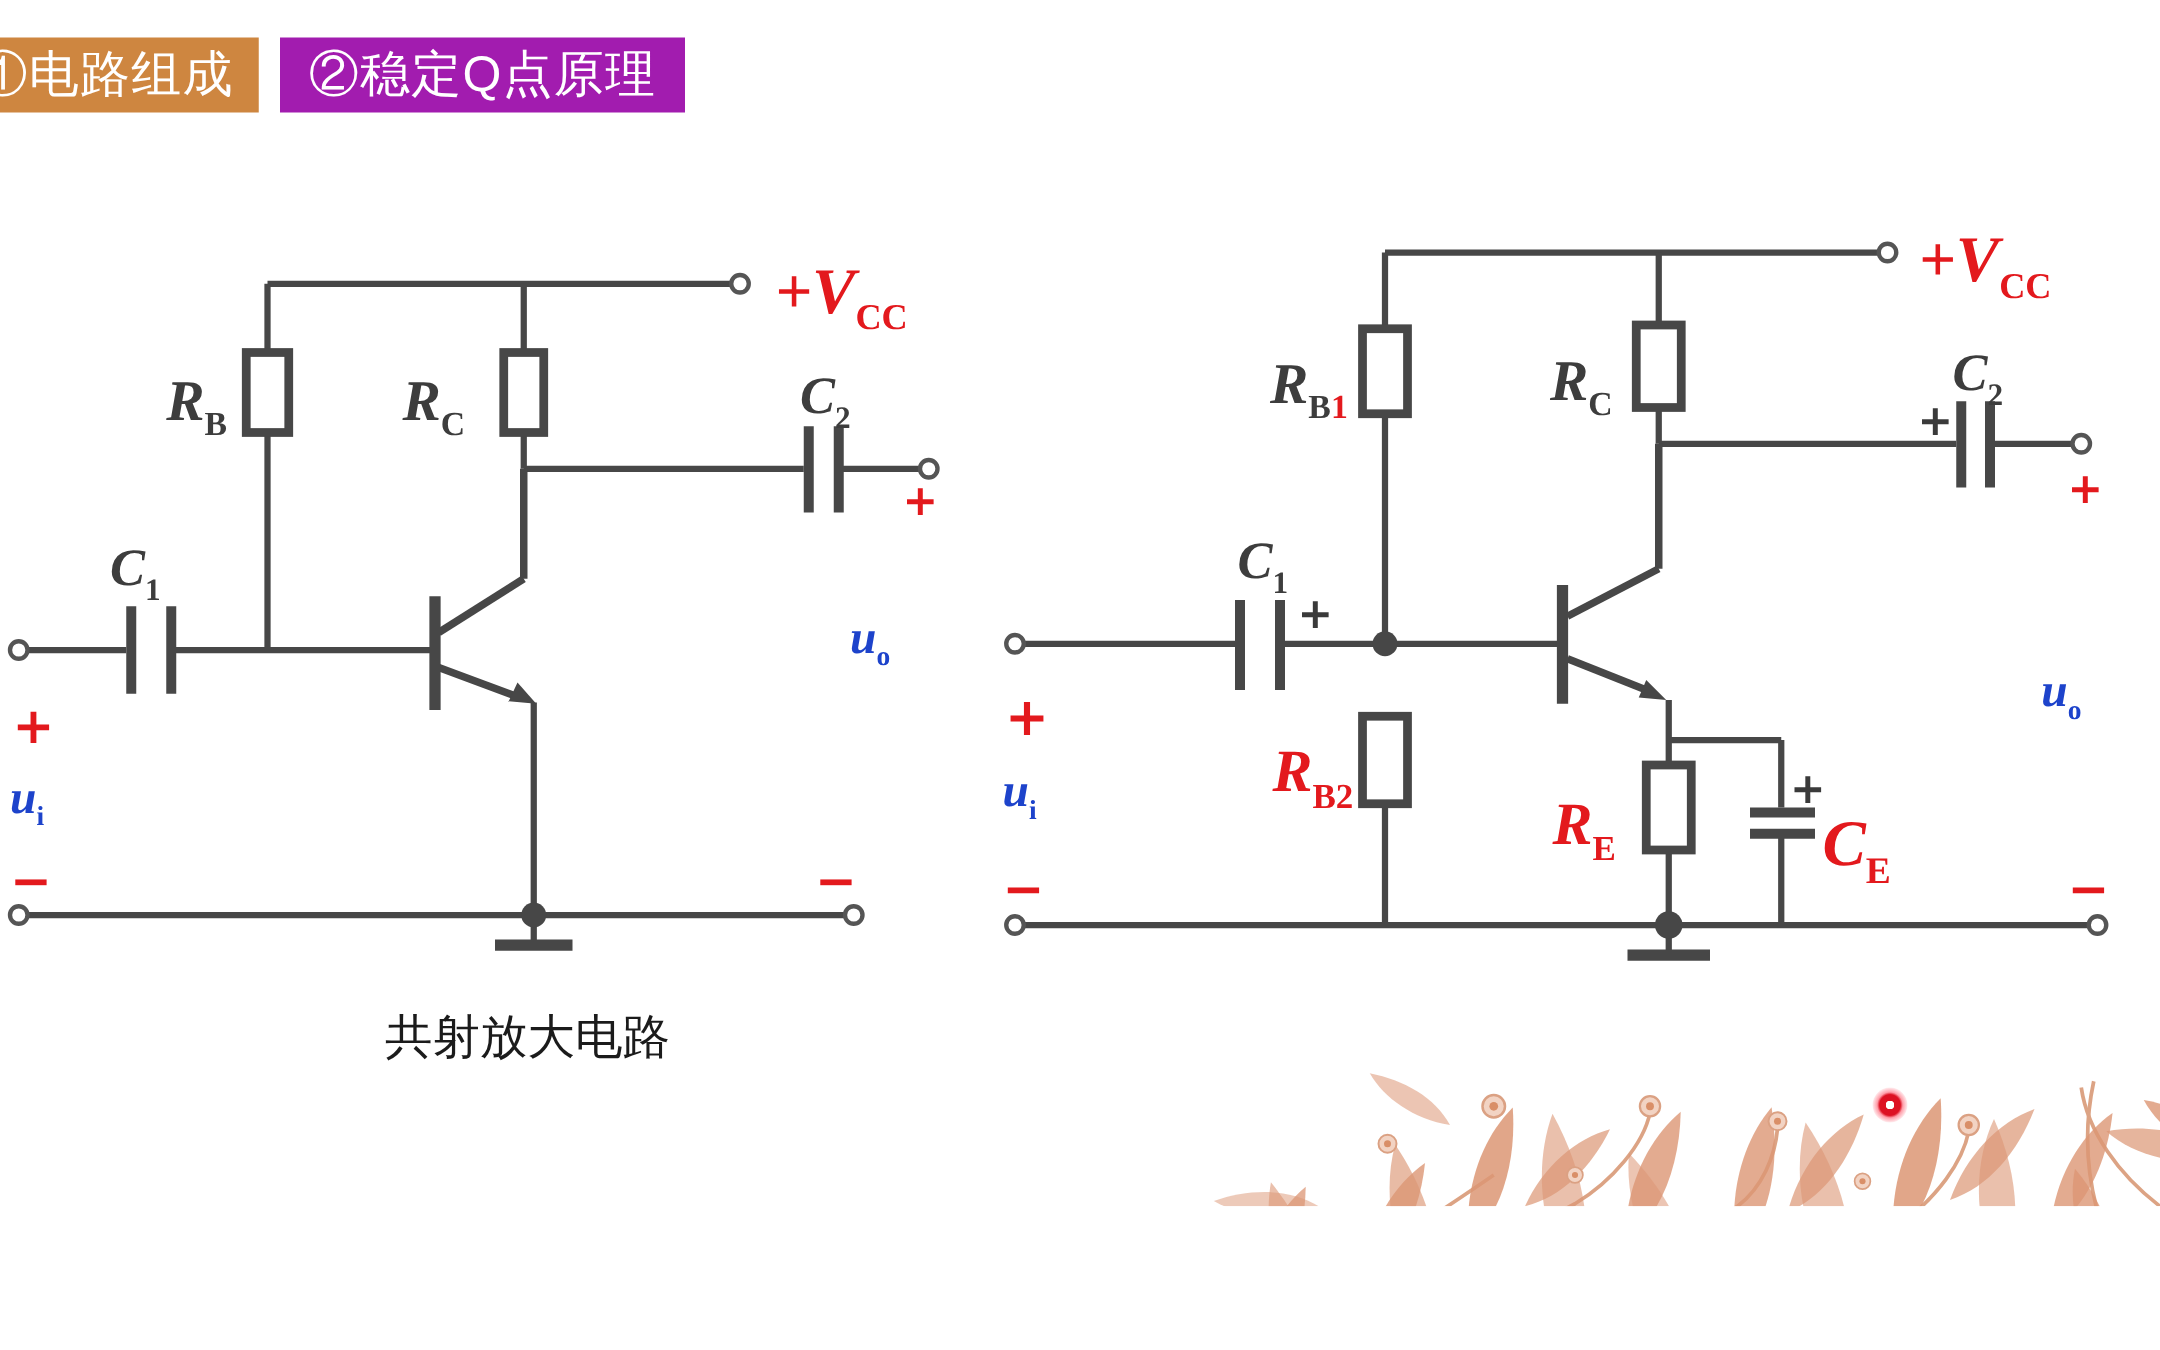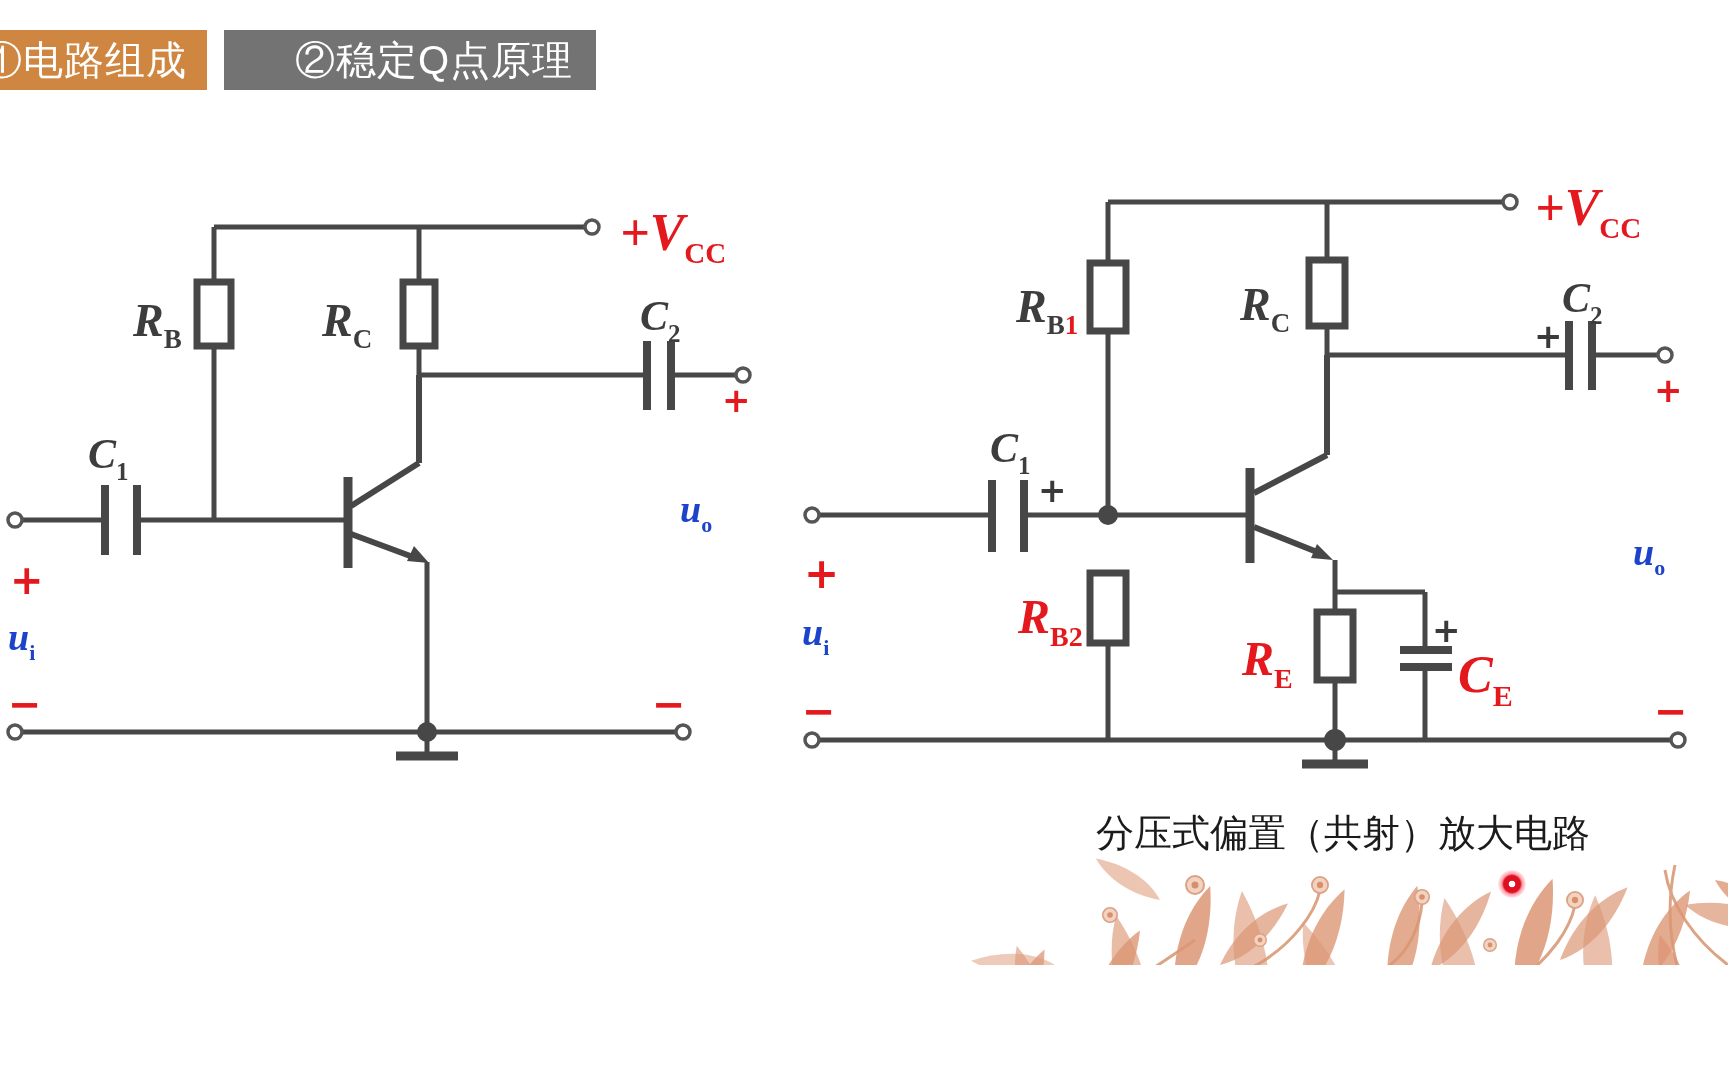--- a/index.html
+++ b/index.html
@@ -2,21 +2,21 @@
 <html><head>
 <meta charset="utf-8">
 <style>
   html,body{margin:0;padding:0;background:#ffffff;}
   .screen{position:relative;width:1728px;height:965px;background:#ffffff;overflow:hidden;
           font-family:"Liberation Sans",sans-serif;}
   
   .tab{position:absolute;top:30px;height:60px;line-height:60px;text-align:center;
        color:#ffffff;font-size:40px;letter-spacing:1px;white-space:nowrap;}
   .tab.active{background:#ce8640;}
-  .tab.inactive{background:#737373;padding-left:48px;}
+  .tab.inactive{background:#a21caf;}
   .tab1{left:-38px;width:245px;}
   .tab2{left:224px;width:324px;}
   .tab3{left:565px;width:282px;}
   
   .caption{position:absolute;color:#1b1b1b;font-size:38px;text-align:center;white-space:nowrap;}
   .cap-left{left:222px;top:804px;width:400px;}
   .cap-right{left:1013px;top:808px;width:660px;}
   
   svg text{user-select:none;}
   .lbl   {font-family:"Liberation Serif",serif;font-weight:bold;font-style:italic;fill:#3d3d3d;}
@@ -185,21 +185,21 @@
     <text x="642" y="502" class="sign" font-size="34" fill="#3a3a3a">+</text>
 
     <text x="14" y="448" class="sign red" font-size="42">+</text>
     <text x="864" y="262" class="sign red" font-size="34">+</text>
     <text x="12" y="505" class="lbl blue" font-size="38"><tspan>u</tspan><tspan class="lblsub blue" font-size="22" dy="10">i</tspan></text>
     <text x="843" y="425" class="lbl blue" font-size="38"><tspan>u</tspan><tspan class="lblsub blue" font-size="22" dy="10">o</tspan></text>
     <text x="12" y="585" class="sign red" font-size="40">−</text>
     <text x="864" y="585" class="sign red" font-size="40">−</text>
   </svg>
 
-  <div class="caption cap-right">分压式偏置（共射）放大电路</div>
+  <div class="caption cap-left">共射放大电路</div>
 
   <svg style="position:absolute;left:960px;top:845px;" width="768" height="235" viewBox="0 0 768 235">
     <defs>
       <path id="leaf" d="M0,0 C10,-28 30,-48 52,-56 C42,-30 24,-8 0,0 Z"></path>
       <g id="bud">
         <circle r="9" fill="#f2d3c3" stroke="#dba183" stroke-width="2"></circle>
         <circle r="3.5" fill="#d98f68"></circle>
       </g>
     </defs>
 

